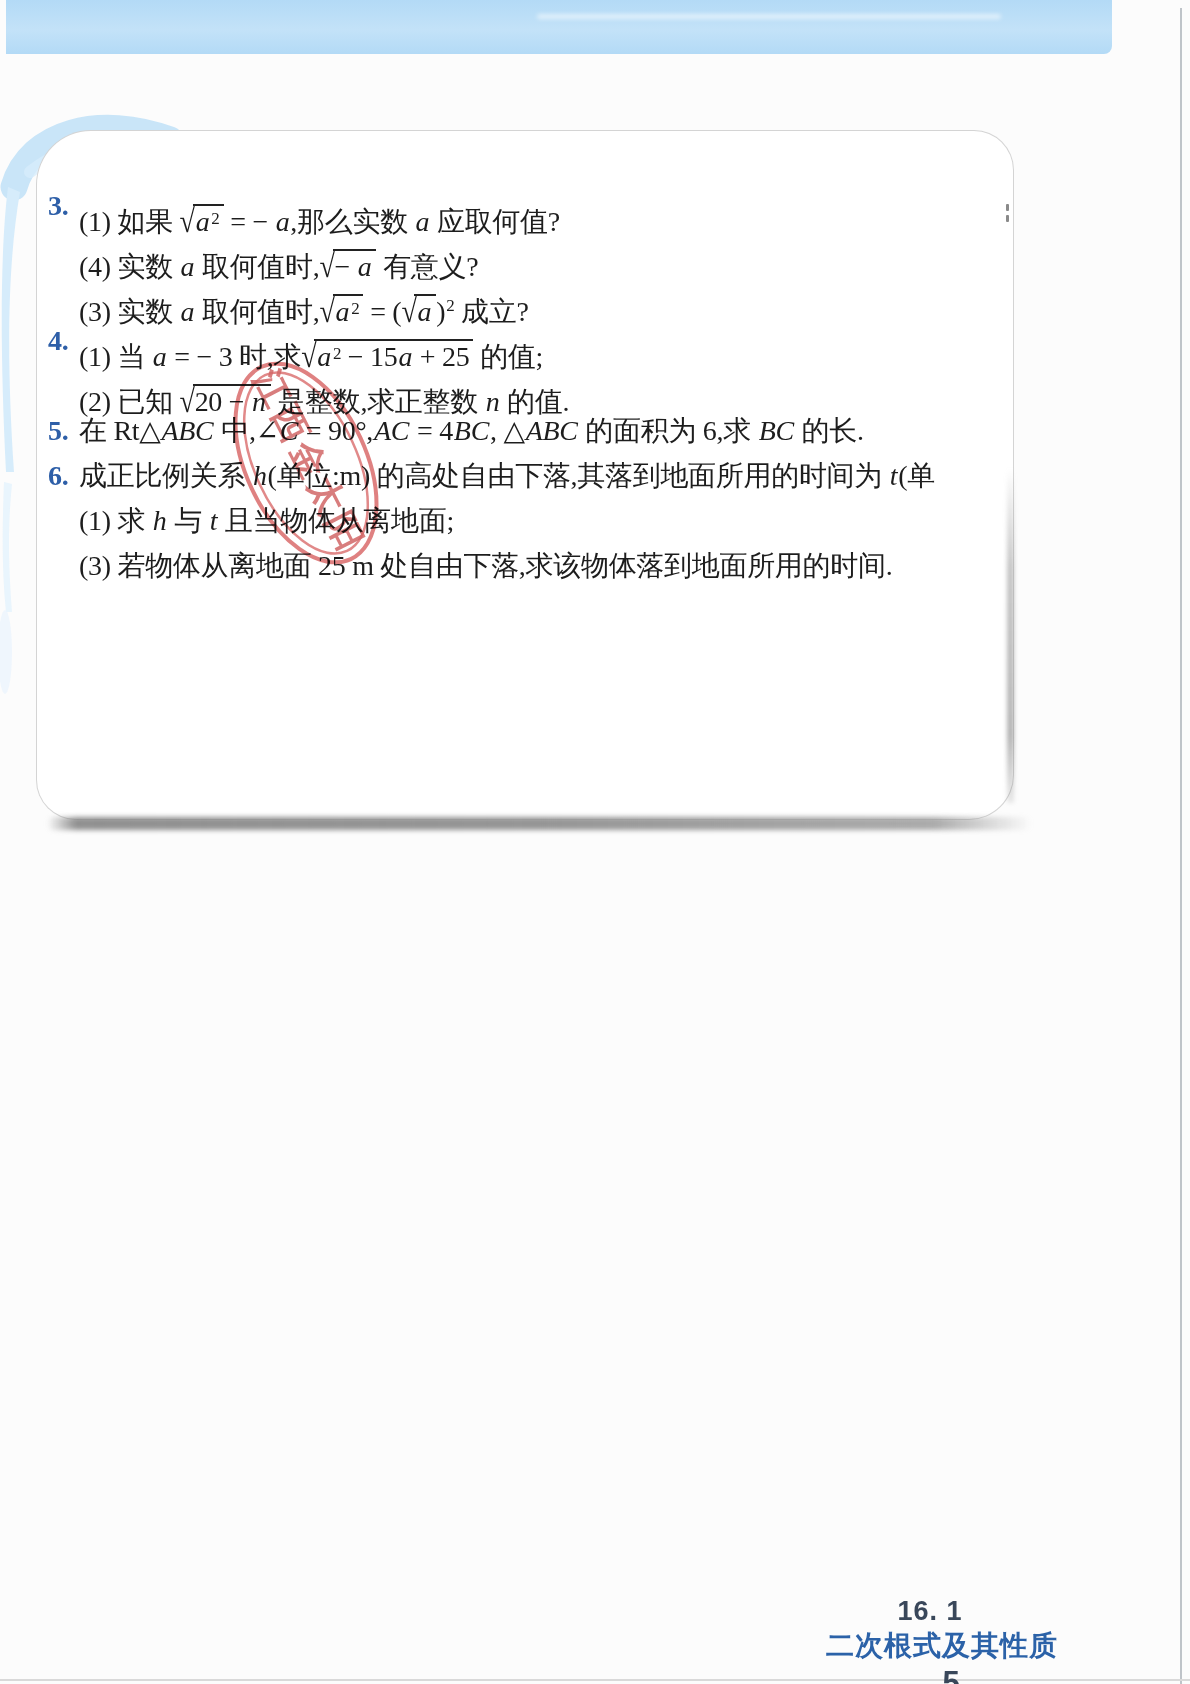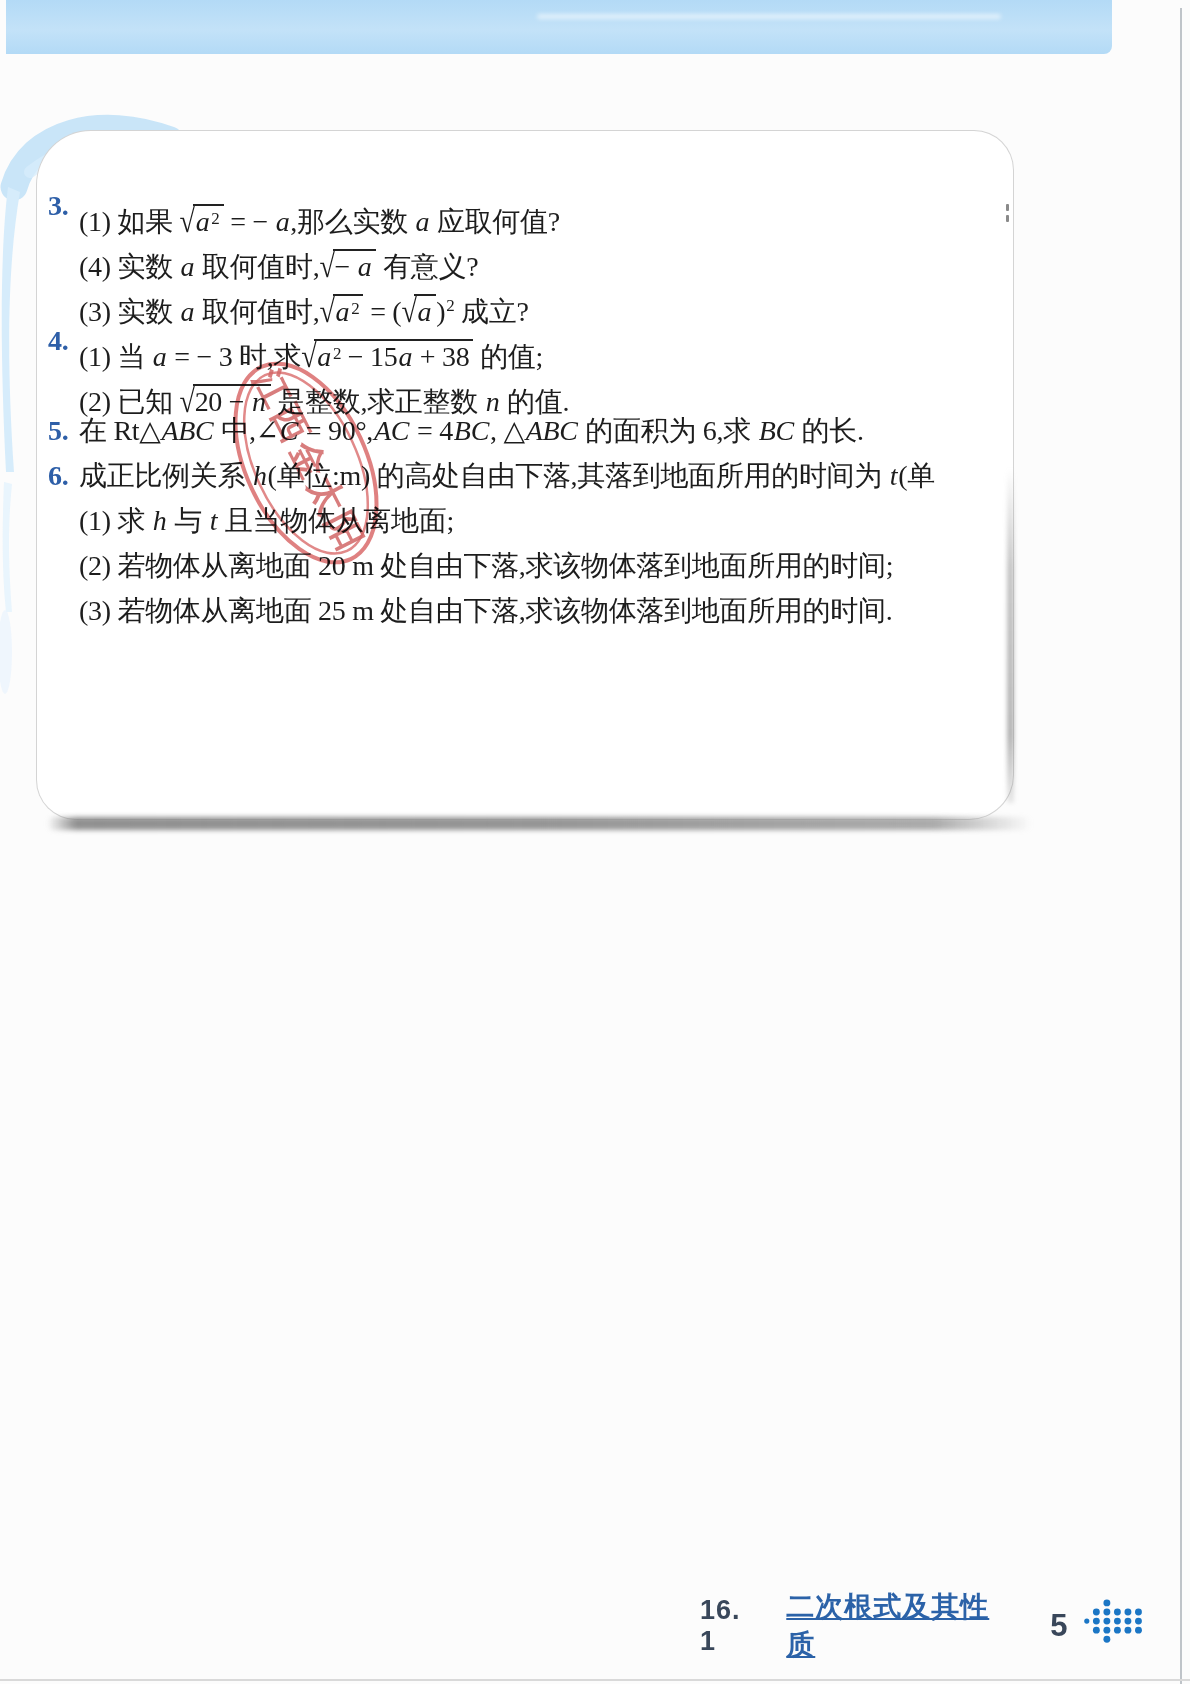--- a/index.html
+++ b/index.html
@@ -59,23 +59,24 @@
   .artifact{position:absolute;left:1006px;top:204px;width:5px;height:22px;}
   .artifact i{display:block;width:3px;height:7px;background:#8a8a8a;margin-bottom:4px;border-radius:1px;}
   
   .edge-right{position:absolute;left:1180px;top:8px;width:2px;height:1676px;background:#bfc4c9;}
   .edge-bottom{position:absolute;left:0;top:1679px;width:1190px;height:2px;background:#d9d9d9;}
   
   .footer{
     position:absolute;left:700px;top:1596px;width:460px;height:60px;
     display:flex;align-items:center;
     font-family:"Liberation Sans","DejaVu Sans",sans-serif;
+    flex-direction:column;
   }
   .f-section{color:var(--footer_dark);font-size:27px;font-weight:600;letter-spacing:1px;}
-  .f-title{color:var(--title_blue);font-size:28px;font-weight:700;margin-left:24px;letter-spacing:1px;text-decoration:underline;}
+  .f-title{color:var(--title_blue);font-size:28px;font-weight:700;margin-left:24px;letter-spacing:1px;}
   .f-page{color:var(--footer_dark);font-size:31px;font-weight:600;margin-left:42px;}
   .f-logo{margin-left:14px;margin-top:-6px;}
 </style>
 </head>
 <body>
 
 <div class="band">
   <div class="sheen"></div>
 </div>
 
@@ -96,41 +97,37 @@
       <div class="line">
         <span class="pnum"></span>
         <span class="ptext"><span class="cjk">(4) 实数 </span><span class="var">a</span><span class="cjk"> 取何值时,</span><span class="sqrt"><span class="rad">√</span><span class="vinc"><span class="mn">− </span><span class="var">a</span></span></span><span class="cjk"> 有意义?</span></span>
       </div>
       <div class="line">
         <span class="pnum"></span>
         <span class="ptext"><span class="cjk">(3) 实数 </span><span class="var">a</span><span class="cjk"> 取何值时,</span><span class="sqrt"><span class="rad">√</span><span class="vinc"><span class="var">a</span><sup class="sup">2</sup></span></span><span class="mn"> = (</span><span class="sqrt"><span class="rad">√</span><span class="vinc"><span class="var">a</span></span></span><span class="mn">)</span><sup class="sup">2</sup><span class="cjk"> 成立?</span></span>
       </div>
       <div class="line">
         <span class="pnum">4.</span>
-        <span class="ptext"><span class="cjk">(1) 当 </span><span class="var">a</span><span class="mn"> = − 3 </span><span class="cjk">时,求</span><span class="sqrt"><span class="rad">√</span><span class="vinc"><span class="var">a</span><sup class="sup">2</sup><span class="mn"> − 15</span><span class="var">a</span><span class="mn"> + 38</span></span></span><span class="cjk"> 的值;</span></span>
+        <span class="ptext"><span class="cjk">(1) 当 </span><span class="var">a</span><span class="mn"> = − 3 </span><span class="cjk">时,求</span><span class="sqrt"><span class="rad">√</span><span class="vinc"><span class="var">a</span><sup class="sup">2</sup><span class="mn"> − 15</span><span class="var">a</span><span class="mn"> + 25</span></span></span><span class="cjk"> 的值;</span></span>
       </div>
       <div class="line">
         <span class="pnum"></span>
         <span class="ptext"><span class="cjk">(2) 已知 </span><span class="sqrt"><span class="rad">√</span><span class="vinc"><span class="mn">20 − </span><span class="var">n</span></span></span><span class="cjk"> 是整数,求正整数 </span><span class="var">n</span><span class="cjk"> 的值.</span></span>
       </div>
       <div class="line">
         <span class="pnum">5.</span>
         <span class="ptext"><span class="cjk">在 Rt△</span><span class="var">ABC</span><span class="cjk"> 中,</span><span class="mn">∠</span><span class="var">C</span><span class="mn"> = 90°</span><span class="cjk">,</span><span class="var">AC</span><span class="mn"> = 4</span><span class="var">BC</span><span class="cjk">, △</span><span class="var">ABC</span><span class="cjk"> 的面积为 6,求 </span><span class="var">BC</span><span class="cjk"> 的长.</span></span>
       </div>
       <div class="line">
         <span class="pnum">6.</span>
         <span class="ptext"><span class="cjk">成正比例关系 </span><span class="var">h</span><span class="cjk">(单位:m) 的高处自由下落,其落到地面所用的时间为 </span><span class="var">t</span><span class="cjk">(单</span></span>
       </div>
       <div class="line">
         <span class="pnum"></span>
         <span class="ptext"><span class="cjk">(1) 求 </span><span class="var">h</span><span class="cjk"> 与 </span><span class="var">t</span><span class="cjk"> 且当物体从离地面;</span></span>
-      </div>
-      <div class="line">
-        <span class="pnum"></span>
-        <span class="ptext"><span class="cjk">(2) 若物体从离地面 20 m 处自由下落,求该物体落到地面所用的时间;</span></span>
       </div>
       <div class="line">
         <span class="pnum"></span>
         <span class="ptext"><span class="cjk">(3) 若物体从离地面 25 m 处自由下落,求该物体落到地面所用的时间.</span></span>
       </div>
     </div>
 </div>
 
 <div class="card-shadow"></div>
 <div class="card-edge-shadow"></div>

